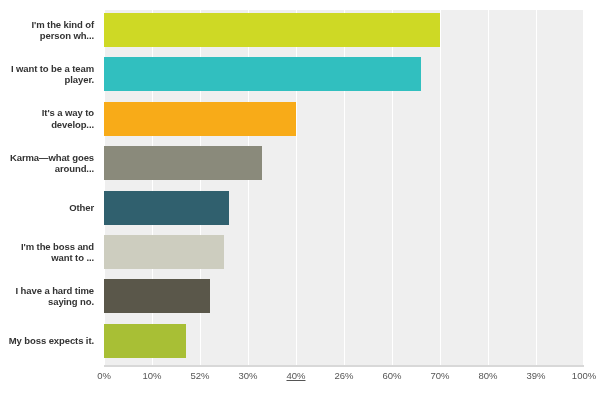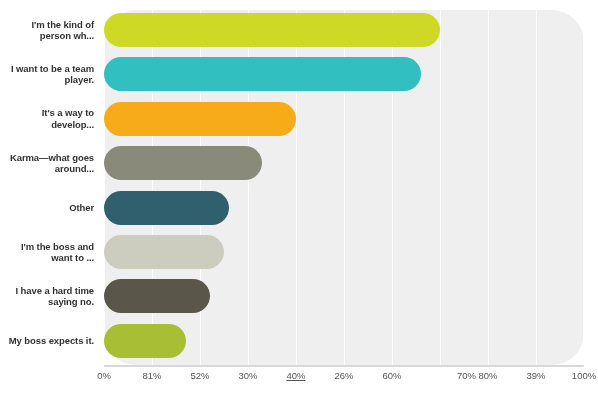--- a/index.html
+++ b/index.html
@@ -1,15 +1,15 @@
 <!DOCTYPE html>
 <html><head>
 <meta charset="utf-8">
 <style>
-  * { box-sizing: border-box; margin: 0; padding: 0; border-radius: 32px; }
+  * { box-sizing: border-box; margin: 0; padding: 0; }
   html, body {
     width: 598px;
     height: 403px;
     background: #ffffff;
     font-family: "Liberation Sans", sans-serif;
     overflow: hidden;
   }
   #chart-root {
     position: relative;
     width: 598px;
@@ -134,25 +134,25 @@
         <div class="bar" title="Other: 26%" style="top: 180.6px; width: 124.8px; background: rgb(48, 96, 110);"></div>
         <div class="bar" title="I'm the boss and want to ...: 25%" style="top: 225px; width: 120px; background: rgb(205, 205, 191);"></div>
         <div class="bar" title="I have a hard time saying no.: 22%" style="top: 269.4px; width: 105.6px; background: rgb(90, 87, 74);"></div>
         <div class="bar" title="My boss expects it.: 17%" style="top: 313.8px; width: 81.6px; background: rgb(168, 191, 53);"></div>
       </div>
   </div>
 
   <div id="x-axis-baseline"></div>
   <div id="x-axis-labels">
       <div class="tick-label" style="left: 104px;">0%</div>
-      <div class="tick-label" style="left: 152px;">81%</div>
+      <div class="tick-label" style="left: 152px;">10%</div>
       <div class="tick-label" style="left: 200px;">52%</div>
       <div class="tick-label" style="left: 248px;">30%</div>
       <div class="tick-label" style="left: 296px; text-decoration: underline;">40%</div>
       <div class="tick-label" style="left: 344px;">26%</div>
       <div class="tick-label" style="left: 392px;">60%</div>
-      <div class="tick-label" style="left: 456px; text-align: right;">70%</div>
+      <div class="tick-label" style="left: 440px;">70%</div>
       <div class="tick-label" style="left: 488px;">80%</div>
       <div class="tick-label" style="left: 536px;">39%</div>
       <div class="tick-label" style="left: 584px;">100%</div>
     </div>
 
 </div>
 
 </body></html>

